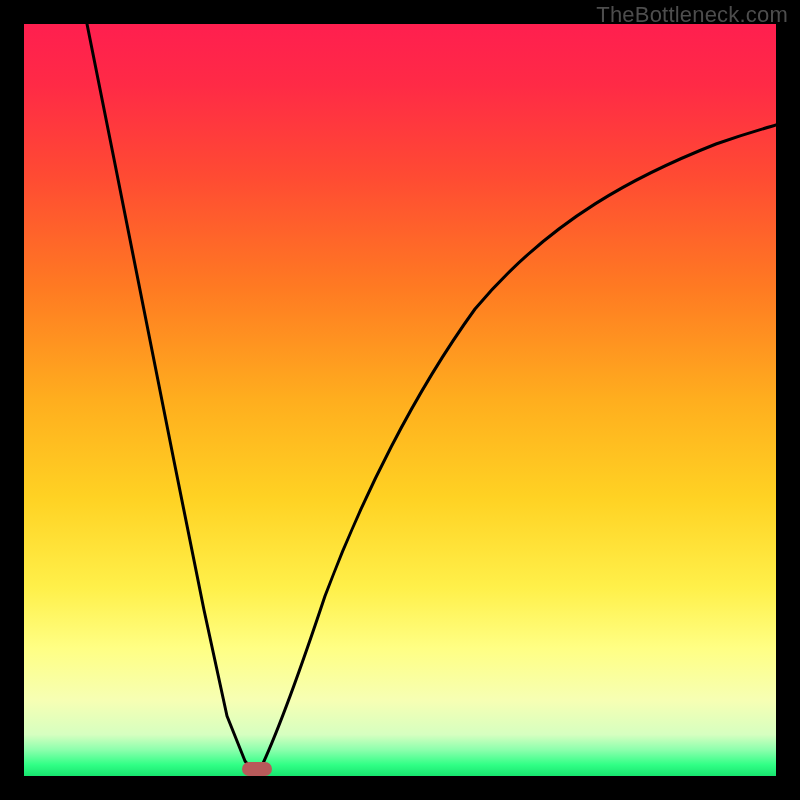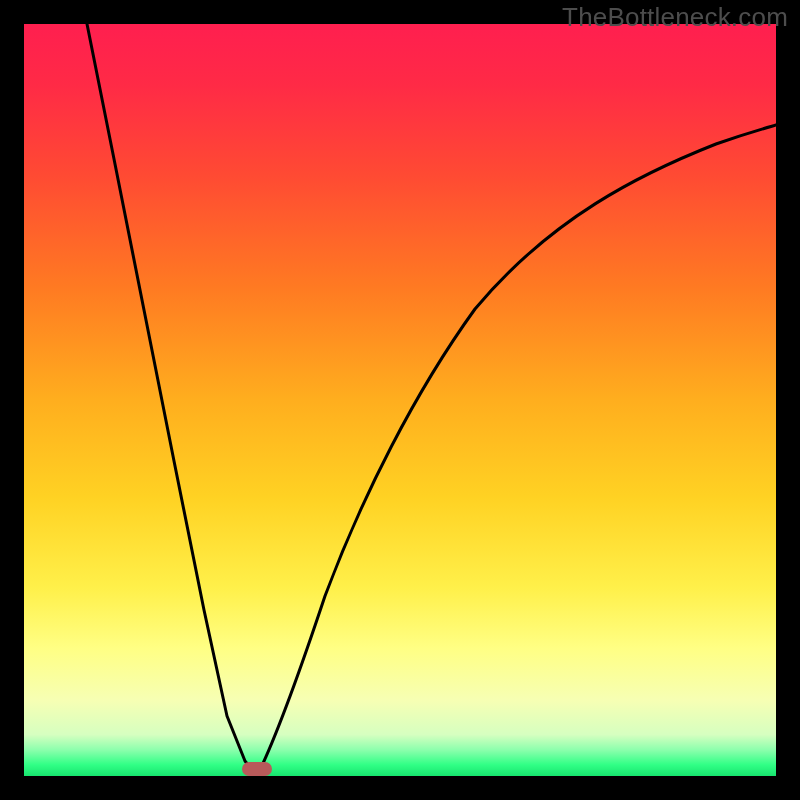--- a/index.html
+++ b/index.html
@@ -24,21 +24,21 @@
     left: 0;
     top: 0;
     width: 100%;
     height: 100%;
   }
   .watermark {
     position: absolute;
     top: 2px;
     right: 12px;
     color: #4d4d4d;
-    font-size: 26px;
+    font-size: 22px;
     font-weight: 500;
     font-family: Arial, sans-serif;
     letter-spacing: 0.2px;
   }
   svg.curve {
     position: absolute;
     left: 0;
     top: 0;
     width: 100%;
     height: 100%;

